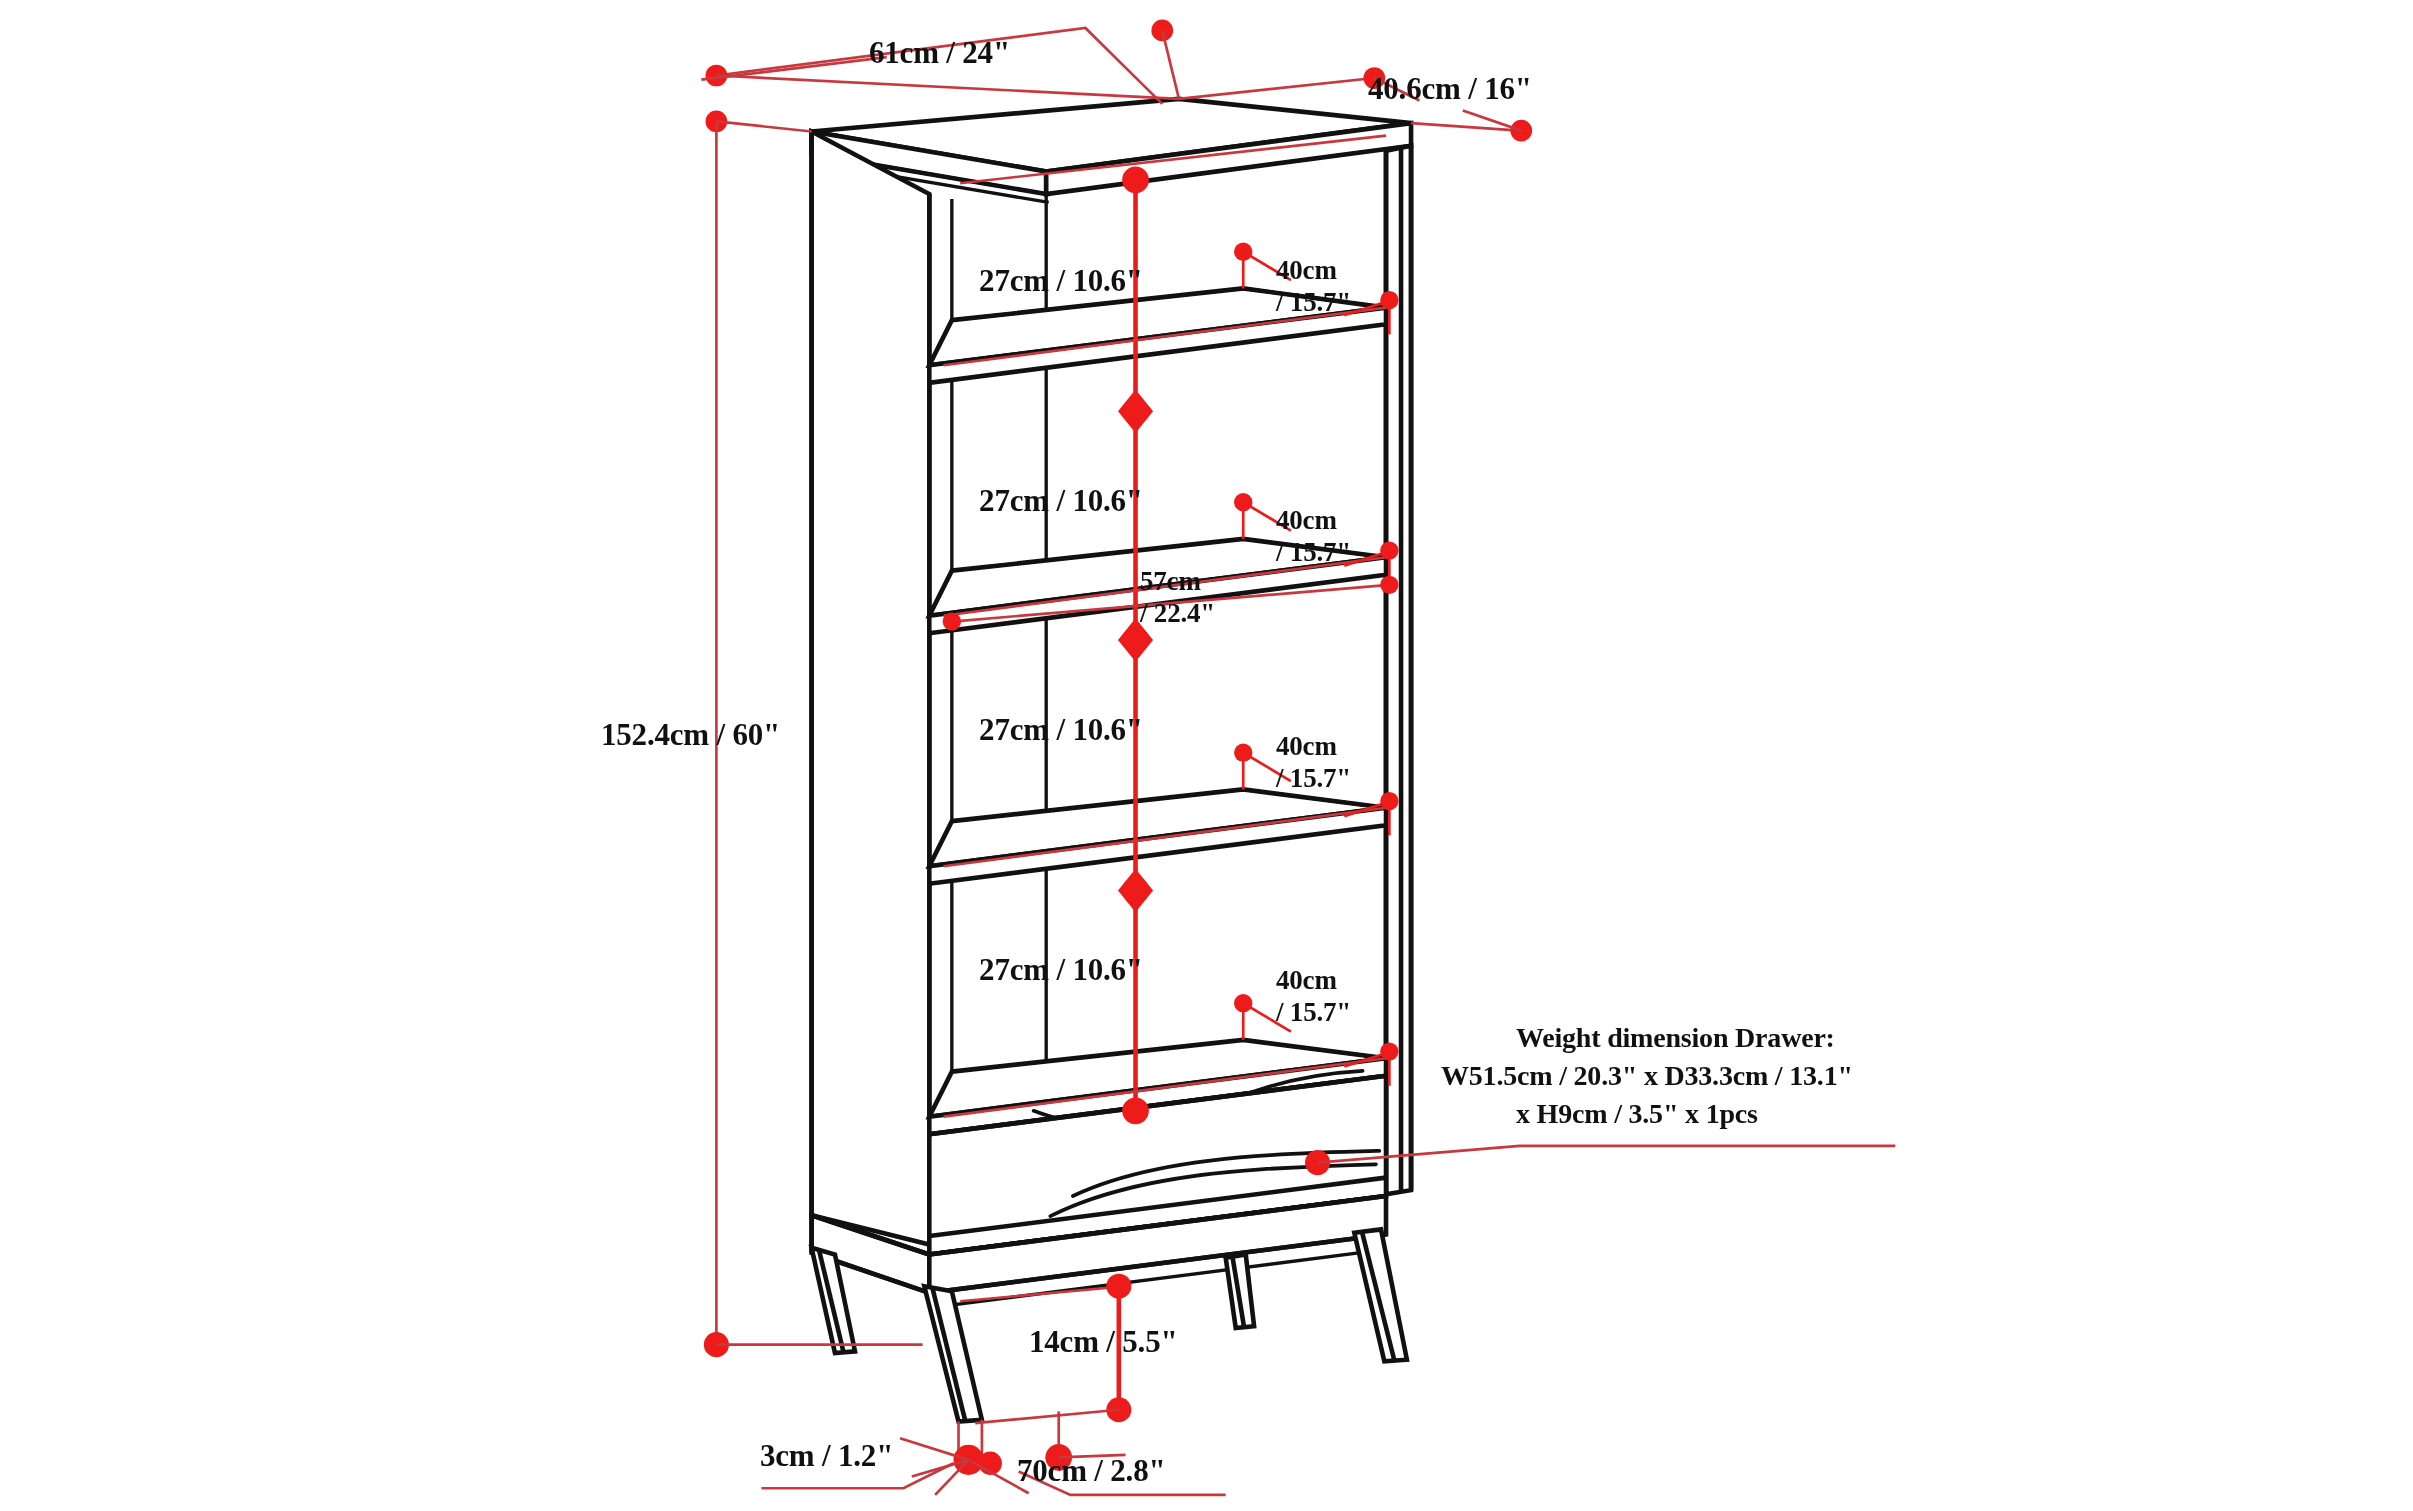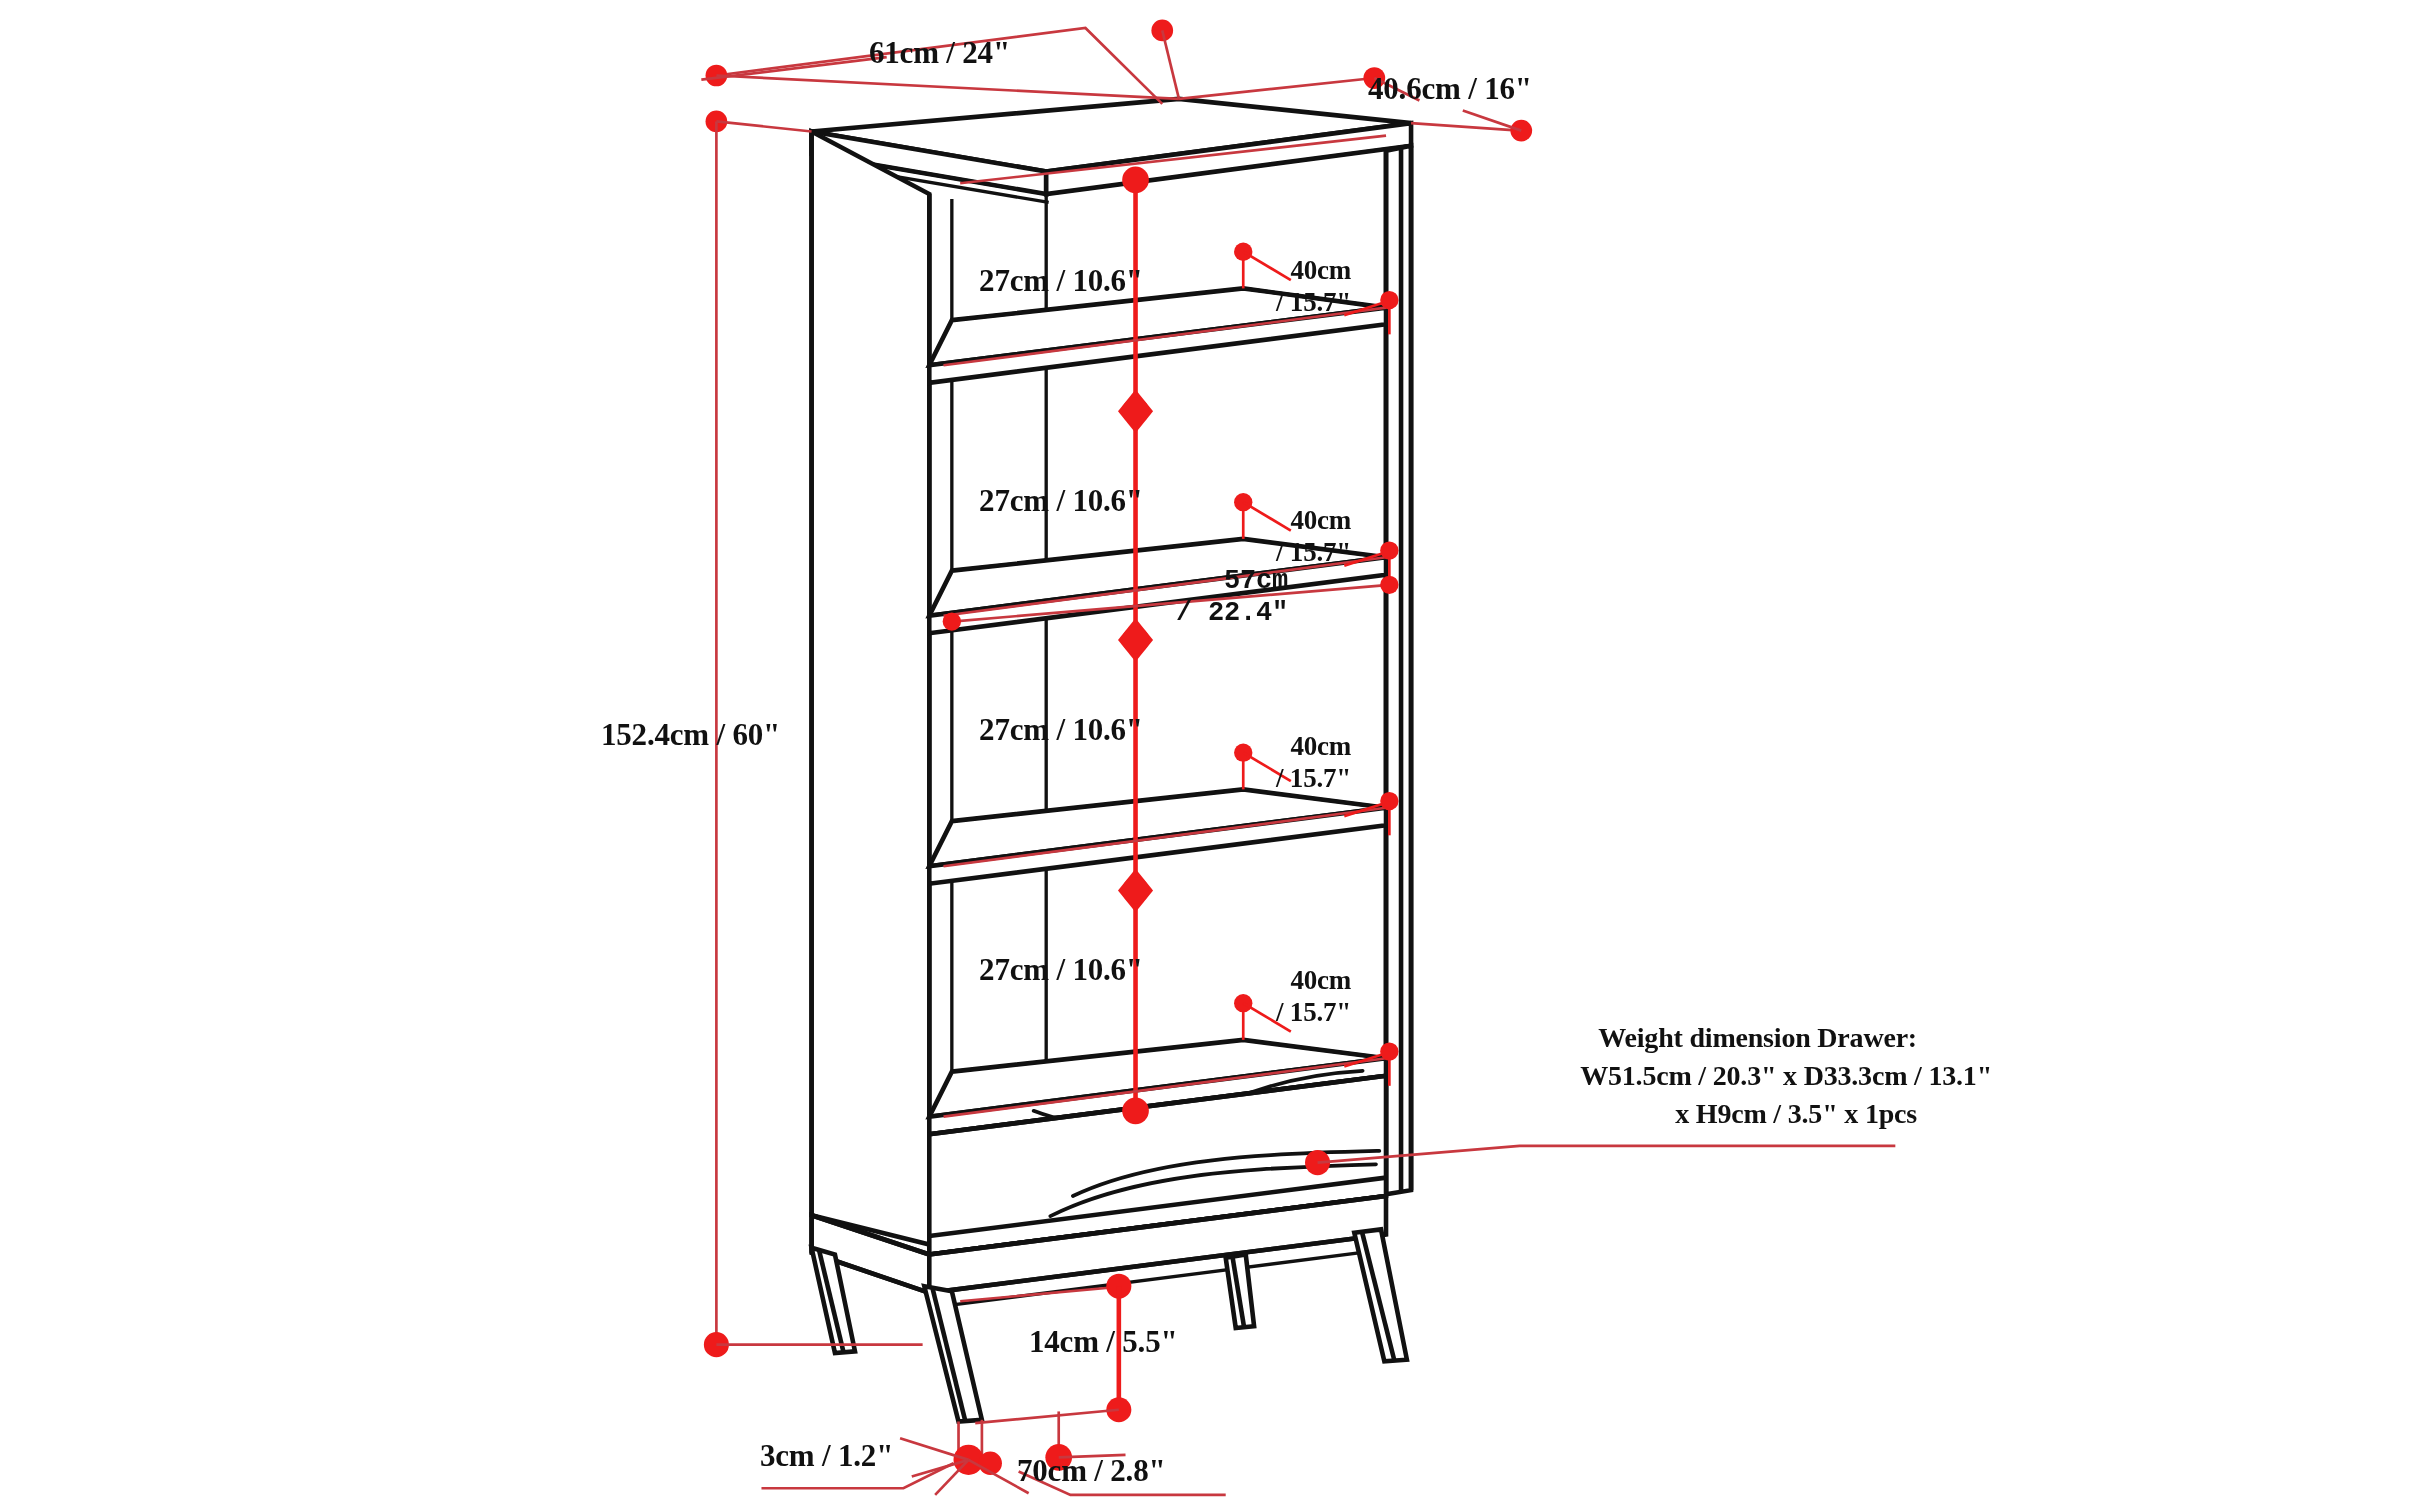--- a/index.html
+++ b/index.html
@@ -26,21 +26,21 @@
     color: #111111;
     font-family: "Liberation Serif", "DejaVu Serif", serif;
     font-weight: bold;
     white-space: pre;
     line-height: 1.18;
     letter-spacing: -0.2px;
   }
   .sz-lg   { font-size: 31px; }
   .sz-md   { font-size: 28px; }
   .sz-sm   { font-size: 27px; }
-  .center  { text-align: right; }
+  .center  { text-align: left; }
 </style>
 </head>
 <body>
 
 <div id="stage">
 
   <svg viewBox="0 0 2890 1810">
     <defs>
       <style>
         .blk  { fill:none; stroke:#111111; stroke-width:5.5; stroke-linejoin:miter; stroke-linecap:butt; }
@@ -298,21 +298,21 @@
 
   <div class="dim-label sz-sm center" style="left:1276px; top:505px;">40cm
 / 15.7"</div>
 
   <div class="dim-label sz-sm center" style="left:1276px; top:731px;">40cm
 / 15.7"</div>
 
   <div class="dim-label sz-sm center" style="left:1276px; top:965px;">40cm
 / 15.7"</div>
 
-  <div class="dim-label sz-sm center" style="left:1176px; top:566px;font-family:Liberation Mono, monospace;">57cm
+  <div class="dim-label sz-sm center" style="left:1140px; top:566px;">57cm
 / 22.4"</div>
 
   <div class="dim-label sz-lg" style="left:1029px; top:1324px;">14cm / 5.5"</div>
 
   <div class="dim-label sz-lg" style="left:760px; top:1438px;">3cm / 1.2"</div>
 
   <div class="dim-label sz-lg" style="left:1017px; top:1453px;">70cm / 2.8"</div>
 
   <div class="dim-label sz-md center" style="left:1516px; top:1021px; width:401px;">Weight dimension Drawer:</div>
 

